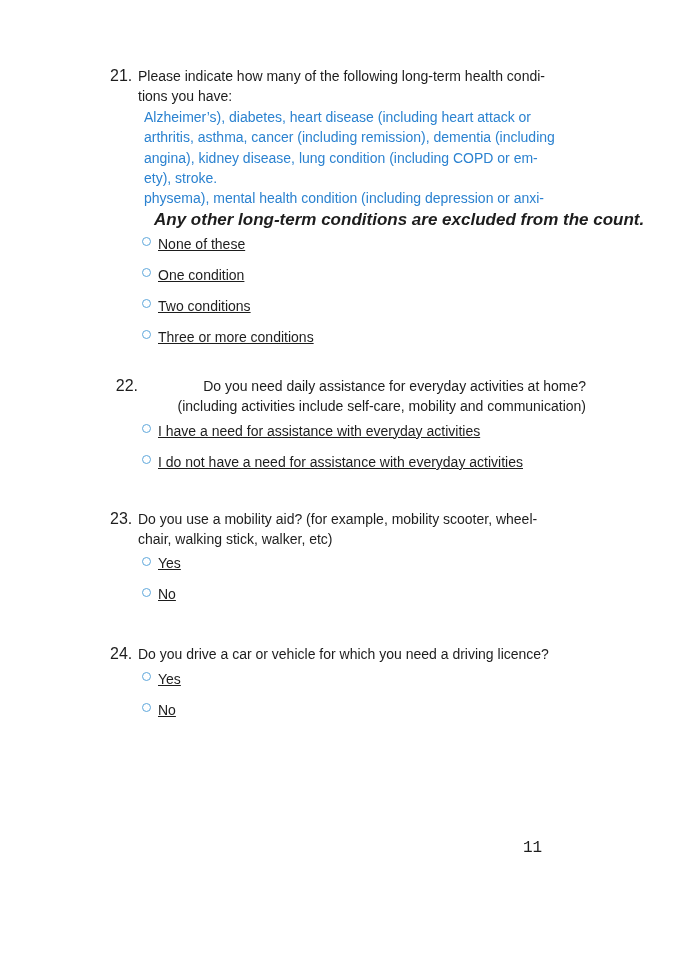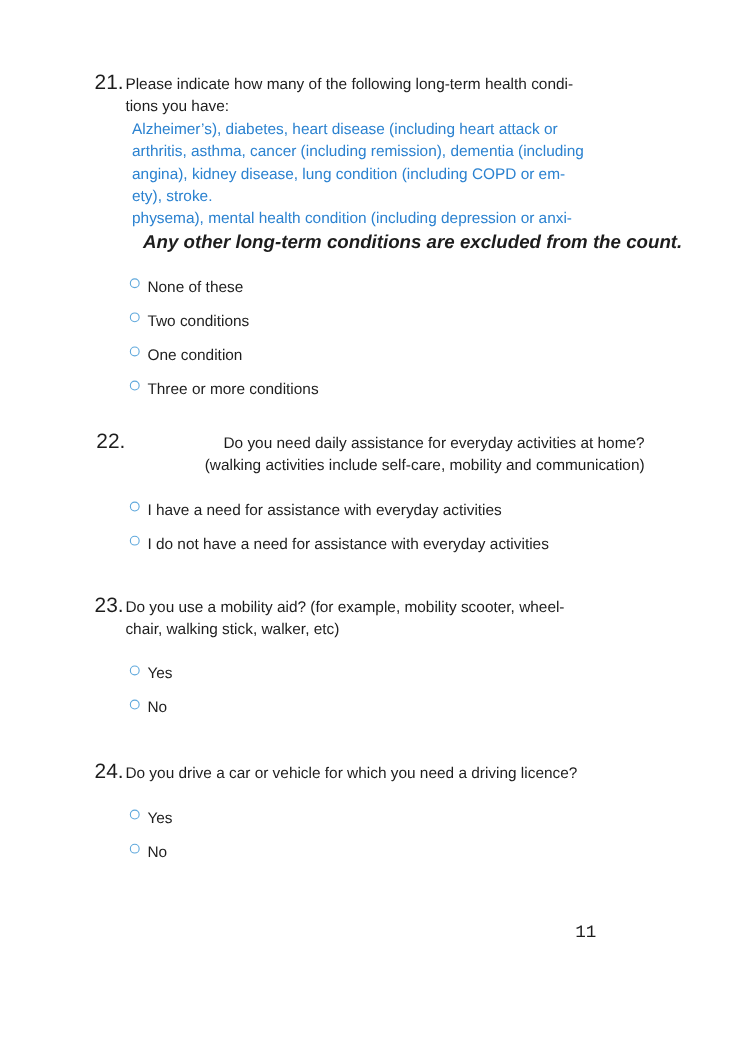--- a/index.html
+++ b/index.html
@@ -23,40 +23,41 @@
     width: 500px;
   }
   .question { display: block; }
   .q22 { margin-top: 32px; text-align: right; }
   .q23 { margin-top: 40px; }
   .q24 { margin-top: 43px; }
   .q-row { display: flex; }
   .q-num {
     width: 28px;
     flex-shrink: 0;
-    font-size: 19px;
+    font-size: 16px;
     line-height: 20.4px;
+    margin-left: 24px;
   }
   .q-body { flex: 1; min-width: 0; }
   .line {
     font-size: 14px;
     line-height: 20.4px;
     white-space: nowrap;
   }
   .highlight { margin-left: 6px; }
   .highlight .line { color: #2b82d0; }
   .note {
     margin-left: 16px;
     font-size: 17px;
     font-weight: bold;
     font-style: italic;
     line-height: 21px;
     white-space: nowrap;
   }
-  .options { margin-top: 23px; margin-left: 4px; }
+  .options { margin-top: 7px; margin-left: 4px; text-decoration: underline; }
   .option {
     display: flex;
     align-items: flex-start;
     gap: 7px;
     height: 14px;
   }
   .option + .option { margin-top: 17px; }
   .radio {
     box-sizing: border-box;
     width: 9px;
@@ -101,41 +102,41 @@
             <div class="line">physema), mental health condition (including depression or anxi-</div>
           </div>
           <div class="note">Any other long-term conditions are excluded from the count.</div>
           <div class="options">
             <div class="option">
               <span class="radio"></span>
               <span class="option-label">None of these</span>
             </div>
             <div class="option">
               <span class="radio"></span>
-              <span class="option-label">Two conditions</span>
+              <span class="option-label">One condition</span>
             </div>
             <div class="option">
               <span class="radio"></span>
-              <span class="option-label">One condition</span>
+              <span class="option-label">Two conditions</span>
             </div>
             <div class="option">
               <span class="radio"></span>
               <span class="option-label">Three or more conditions</span>
             </div>
           </div>
         </div>
       </div>
     </div>
 
     <div class="question q22">
       <div class="q-row">
         <div class="q-num">22.</div>
         <div class="q-body">
           <div class="line">Do you need daily assistance for everyday activities at home?</div>
-          <div class="line">(walking activities include self-care, mobility and communication)</div>
+          <div class="line">(including activities include self-care, mobility and communication)</div>
           <div class="options">
             <div class="option">
               <span class="radio"></span>
               <span class="option-label">I have a need for assistance with everyday activities</span>
             </div>
             <div class="option">
               <span class="radio"></span>
               <span class="option-label">I do not have a need for assistance with everyday activities</span>
             </div>
           </div>

